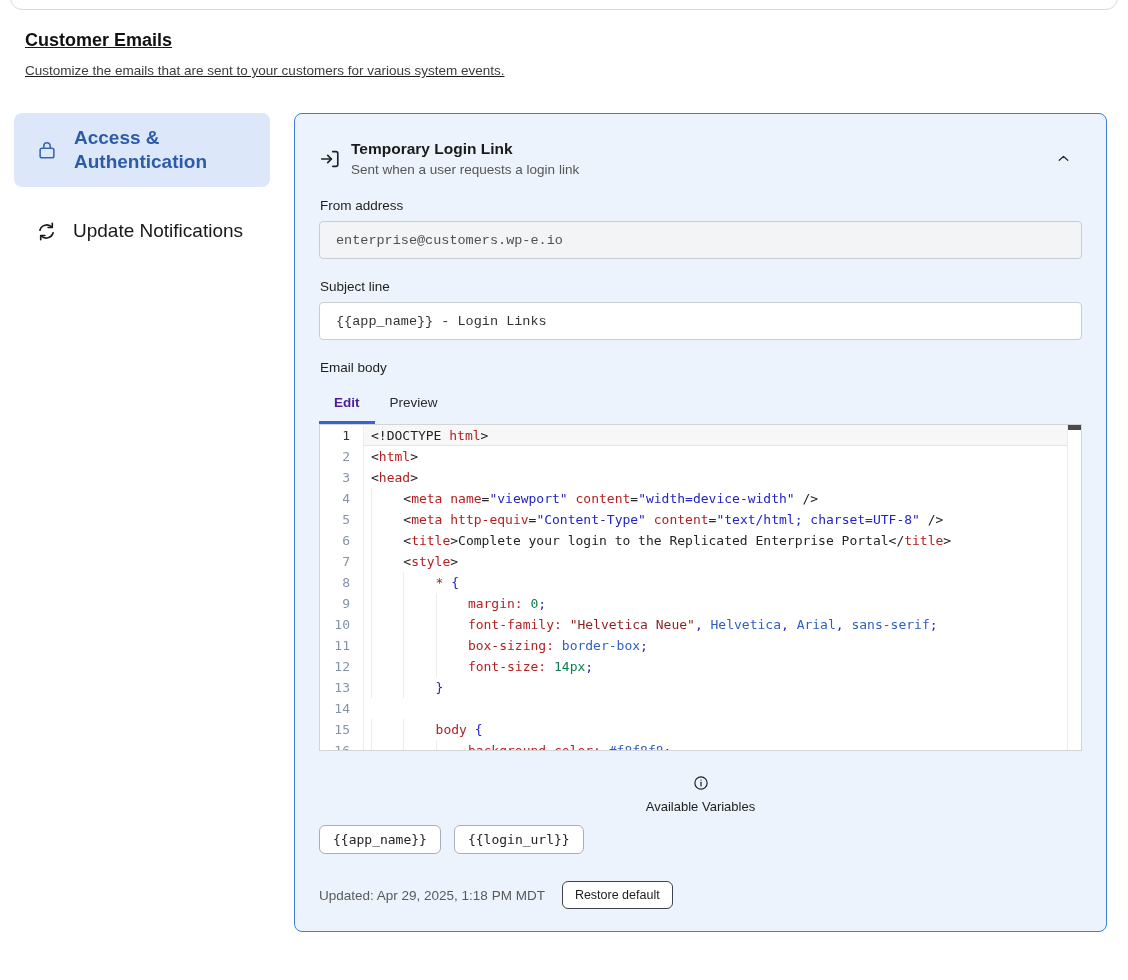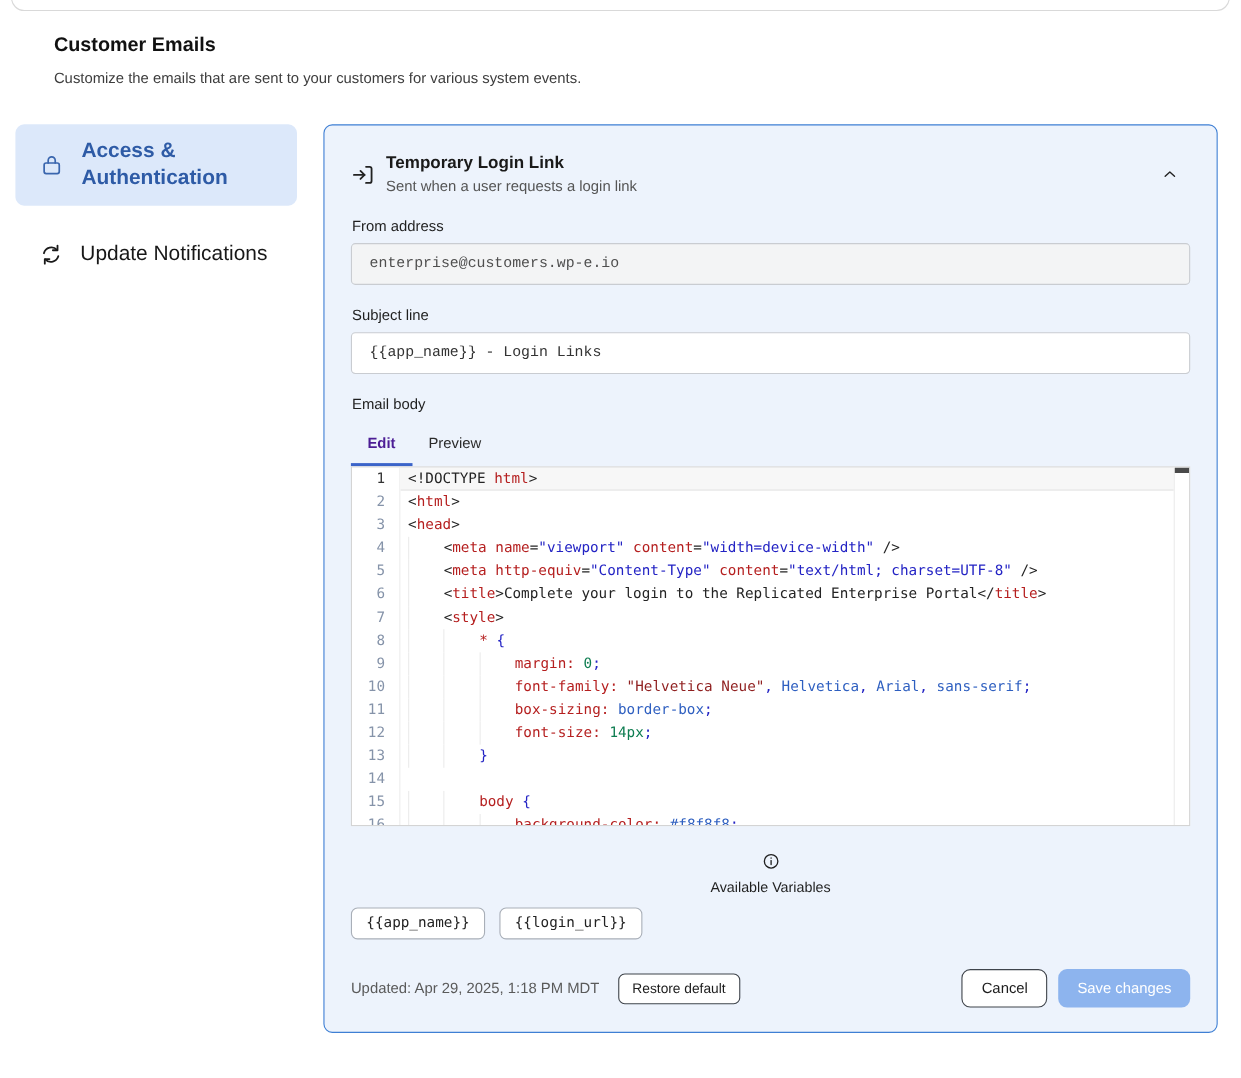--- a/index.html
+++ b/index.html
@@ -4,21 +4,21 @@
 <style>
   html,body{margin:0;padding:0;}
   body{
     width:1128px;height:980px;background:#ffffff;position:relative;overflow:hidden;
     font-family:"Liberation Sans",sans-serif;color:#1a1a1a;
   }
   .top-edge{
     position:absolute;top:-16px;left:10px;width:1106px;height:24px;
     border:1px solid #d9d9d9;border-radius:12px;background:#fff;
   }
-  .page-head{padding:30px 35px 0 49px;}
+  .page-head{padding:30px 35px 0 25px;text-decoration:underline;}
   .page-title{font-size:18px;font-weight:bold;color:#111;margin:0 0 12px 0;}
   .page-sub{font-size:13.5px;color:#3d3d3d;margin:0;}
   .layout{display:flex;align-items:flex-start;gap:24px;padding:0 21px 0 14px;margin-top:35px;}
   
   .sidebar{width:256px;flex:none;}
   .side-item{
     display:flex;align-items:center;gap:16px;padding:13px 14px 13px 22px;
     border-radius:8px;cursor:pointer;font-size:19px;color:#181818;
   }
   .side-item.active{background:#dce8fa;color:#2e5ba6;font-weight:bold;}
@@ -201,19 +201,15 @@
       </div>
       <div class="chips">
         <span class="chip">{{app_name}}</span>
         <span class="chip">{{login_url}}</span>
       </div>
     </div>
 
     <div class="footer">
       <span class="updated">Updated: Apr 29, 2025, 1:18 PM MDT</span>
       <button class="btn btn-restore">Restore default</button>
-      <div class="footer-right">
-        <button class="btn btn-cancel">Cancel</button>
-        <button class="btn btn-save">Save changes</button>
-      </div>
     </div>
   </section>
 </div>
 
 </body></html>

